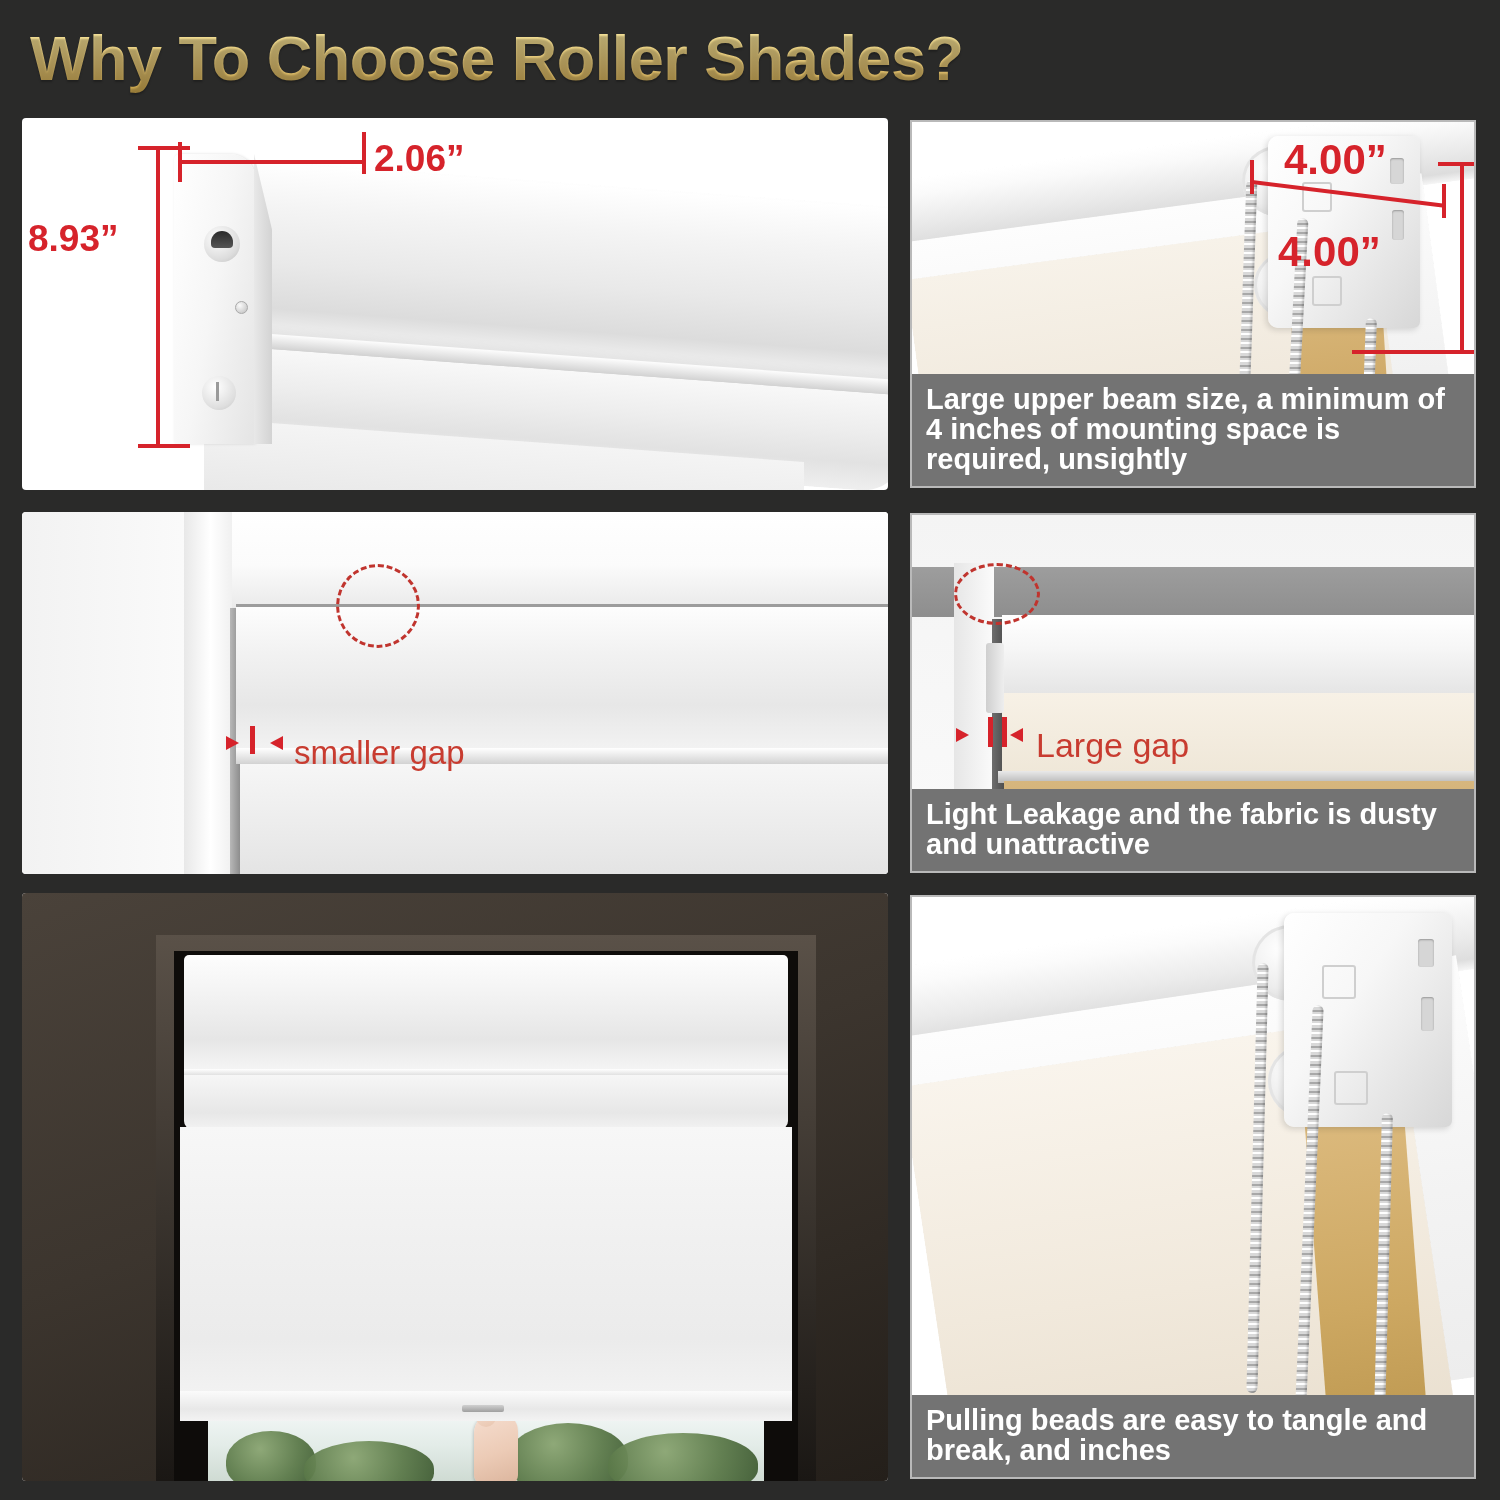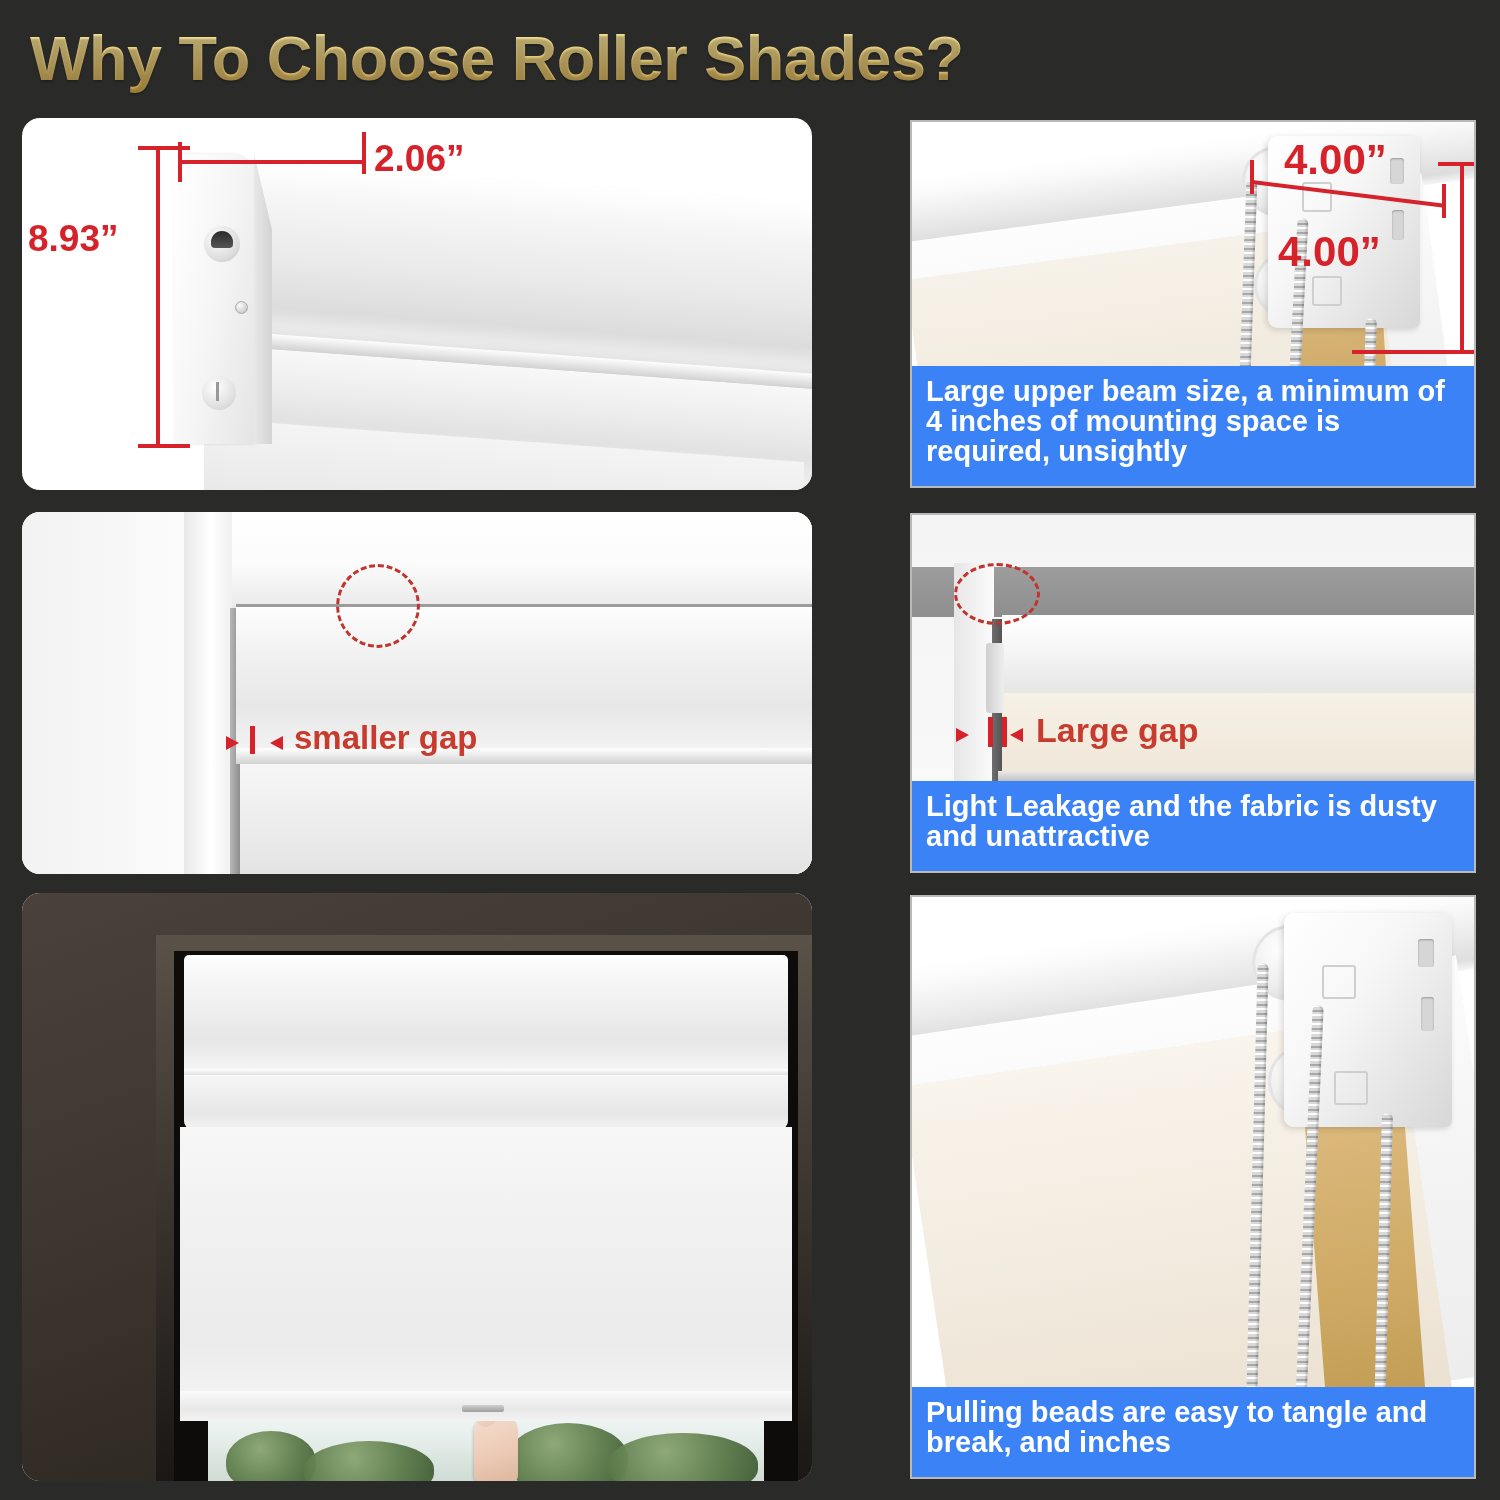--- a/index.html
+++ b/index.html
@@ -17,21 +17,21 @@
     font-size:63px; font-weight:bold; letter-spacing:-0.5px;
     line-height:72px; white-space:nowrap;
     background:linear-gradient(180deg,#f7e9a8 0%,#f0d98c 28%,#dfc070 62%,#c9a349 100%);
     -webkit-background-clip:text; background-clip:text;
     -webkit-text-fill-color:transparent; color:#ddbf6d;
     text-shadow:0 2px 2px rgba(0,0,0,0.25);
   }
 
   
   .panel { position:absolute; overflow:hidden; }
-  .panel.left  { left:22px;  width:790px; border-radius:18px; background:#fff; }
+  .panel.left  { left:22px;  width:866px; border-radius:4px; background:#fff; }
   .panel.right { left:910px; width:566px; background:#fff; border:2px solid #b9b9b9; }
 
   .r1 { top:118px;  height:372px; }
   .r2 { top:512px;  height:362px; }
   .r3 { top:893px;  height:588px; }
   .panel.right.r1 { top:120px; height:368px; }
   .panel.right.r2 { top:513px; height:360px; }
   .panel.right.r3 { top:895px; height:584px; }
 
   .art { position:absolute; inset:0; }
@@ -44,22 +44,22 @@
   }
   .cap.gold {
     background:linear-gradient(90deg,#f3e29c 0%,#ecd68d 30%,#e0c173 62%,#d3ad55 100%);
     color:#131313; font-size:31px;
     border-bottom-left-radius:18px; border-bottom-right-radius:18px;
   }
   .cap.gold.pale {
     background:linear-gradient(90deg,#f7ecb4 0%,#f4e4a0 35%,#efd98d 70%,#e6c96f 100%);
   }
   .cap.grey {
-    background:#3b82f6; color:#fff; font-size:29px;
-    padding:10px 12px 20px 14px; line-height:1.04;
+    background:#737373; color:#fff; font-size:29px;
+    padding:10px 12px 12px 14px; line-height:1.04;
   }
 
   
   .p1 .headrail {
     position:absolute; left:178px; top:38px; width:700px; height:175px;
     transform:skewY(4.2deg); transform-origin:left top;
     background:
       linear-gradient(180deg,#ffffff 0%,#f4f4f4 26%,#e9e9e9 58%,#dcdcdc 84%,#f3f3f3 100%),
       repeating-linear-gradient(90deg,rgba(170,170,170,.16) 0 1px,rgba(0,0,0,0) 1px 4px);
     border-top-left-radius:10px; border-top-right-radius:4px;
@@ -210,21 +210,21 @@
       linear-gradient(180deg,#f6f6f6,#ececec 55%,#e3e3e3),
       repeating-linear-gradient(90deg,rgba(168,168,168,.14) 0 1px,rgba(0,0,0,0) 1px 5px);
   }
   .p3 .gapbar {
     position:absolute; left:208px; top:96px; width:10px; height:350px;
     background:linear-gradient(90deg,#b8b8b8,#8d8d8d);
   }
   .dashedCircle {
     position:absolute; border:3px dashed #c0342e; border-radius:50%;
   }
-  .gaplabel { position:absolute; color:#c83c30; font-weight:bold; white-space:nowrap; }
+  .gaplabel { position:absolute; color:#c83c30; font-weight:normal; white-space:nowrap;margin-top:15px; }
 
   
   .p4 .bg { position:absolute; inset:0; background:linear-gradient(180deg,#f4f4f4,#fafafa); }
   .p4 .topband {
     position:absolute; left:0; top:52px; width:100%; height:50px;
     background:linear-gradient(180deg,#9d9d9d,#8e8e8e);
   }
   .p4 .railw {
     position:absolute; left:90px; top:100px; width:476px; height:84px;
     background:linear-gradient(180deg,#ffffff 0%,#f6f6f6 40%,#e3e3e3 100%);

